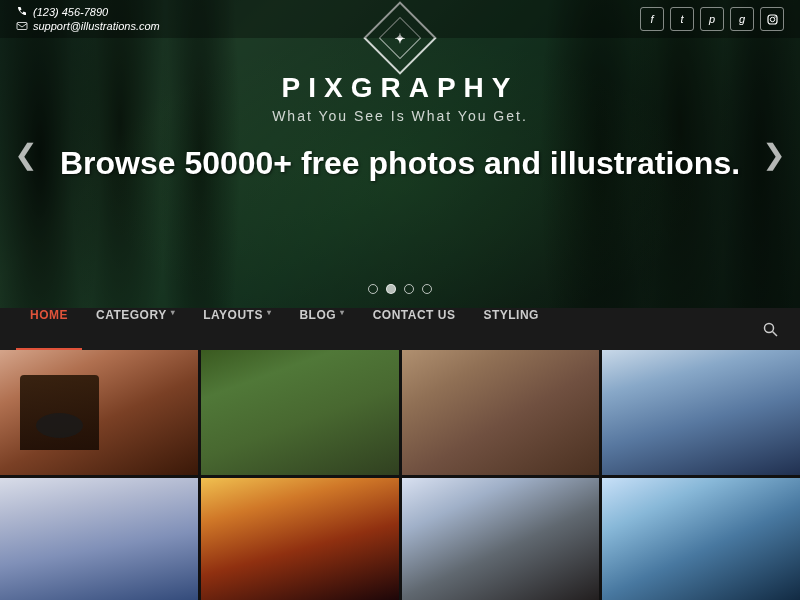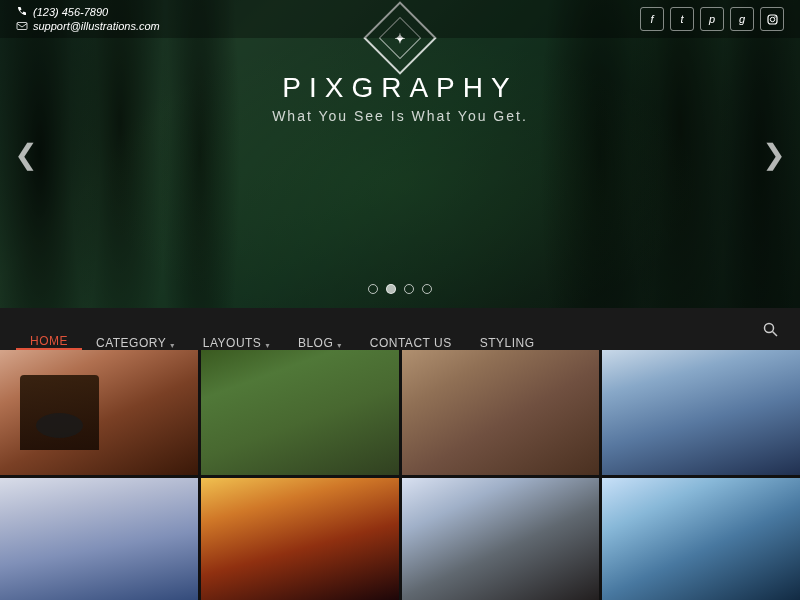--- a/index.html
+++ b/index.html
@@ -77,21 +77,21 @@
       border: 1.5px solid rgba(255,255,255,0.6);
       display: flex; align-items: center; justify-content: center;
     }
     .logo-diamond-inner span {
       transform: rotate(-45deg);
       color: white; font-size: 13px; font-weight: bold;
     }
     .hero-title {
       color: #fff;
       font-size: 28px;
-      font-weight: 400;
+      font-weight: 700;
       letter-spacing: 8px;
       text-transform: uppercase;
       margin-bottom: 4px;
     }
     .hero-subtitle {
       color: rgba(255,255,255,0.8);
       font-size: 14px;
       letter-spacing: 2px;
       margin-bottom: 20px;
     }
@@ -139,24 +139,24 @@
       display: flex;
       align-items: center;
       justify-content: space-between;
       padding: 0 16px;
       z-index: 10;
     }
     .nav-items { display: flex; align-items: center; gap: 0; }
     .nav-item {
       padding: 0 14px;
       height: 42px;
-      display: flex; align-items: flex-end;
+      display: flex; align-items: flex-start;
       color: #ccc;
       font-size: 12px;
-      font-weight: 400;
+      font-weight: 700;
       letter-spacing: 0.5px;
       cursor: pointer;
       text-transform: uppercase;
       gap: 4px;
     }
     .nav-item.active { color: #e0533a; border-bottom: 2px solid #e0533a; }
     .nav-item .arrow { font-size: 8px; color: #999; }
     .nav-search {
       width: 28px; height: 28px;
       display: flex; align-items: center; justify-content: center;
@@ -239,20 +239,21 @@
   <div class="hero-arrow right">❯</div>
 
   <div class="hero-content">
     <div class="logo-diamond">
       <div class="logo-diamond-inner">
         <span>✦</span>
       </div>
     </div>
     <h1 class="hero-title">PIXGRAPHY</h1>
     <p class="hero-subtitle">What You See Is What You Get.</p>
+    <h2 class="hero-main-text">Browse 50000+ free photos and illustrations.</h2>
   </div>
 
   <div class="hero-dots">
     <div class="hero-dot"></div>
     <div class="hero-dot active"></div>
     <div class="hero-dot"></div>
     <div class="hero-dot"></div>
   </div>
 </div>
 

